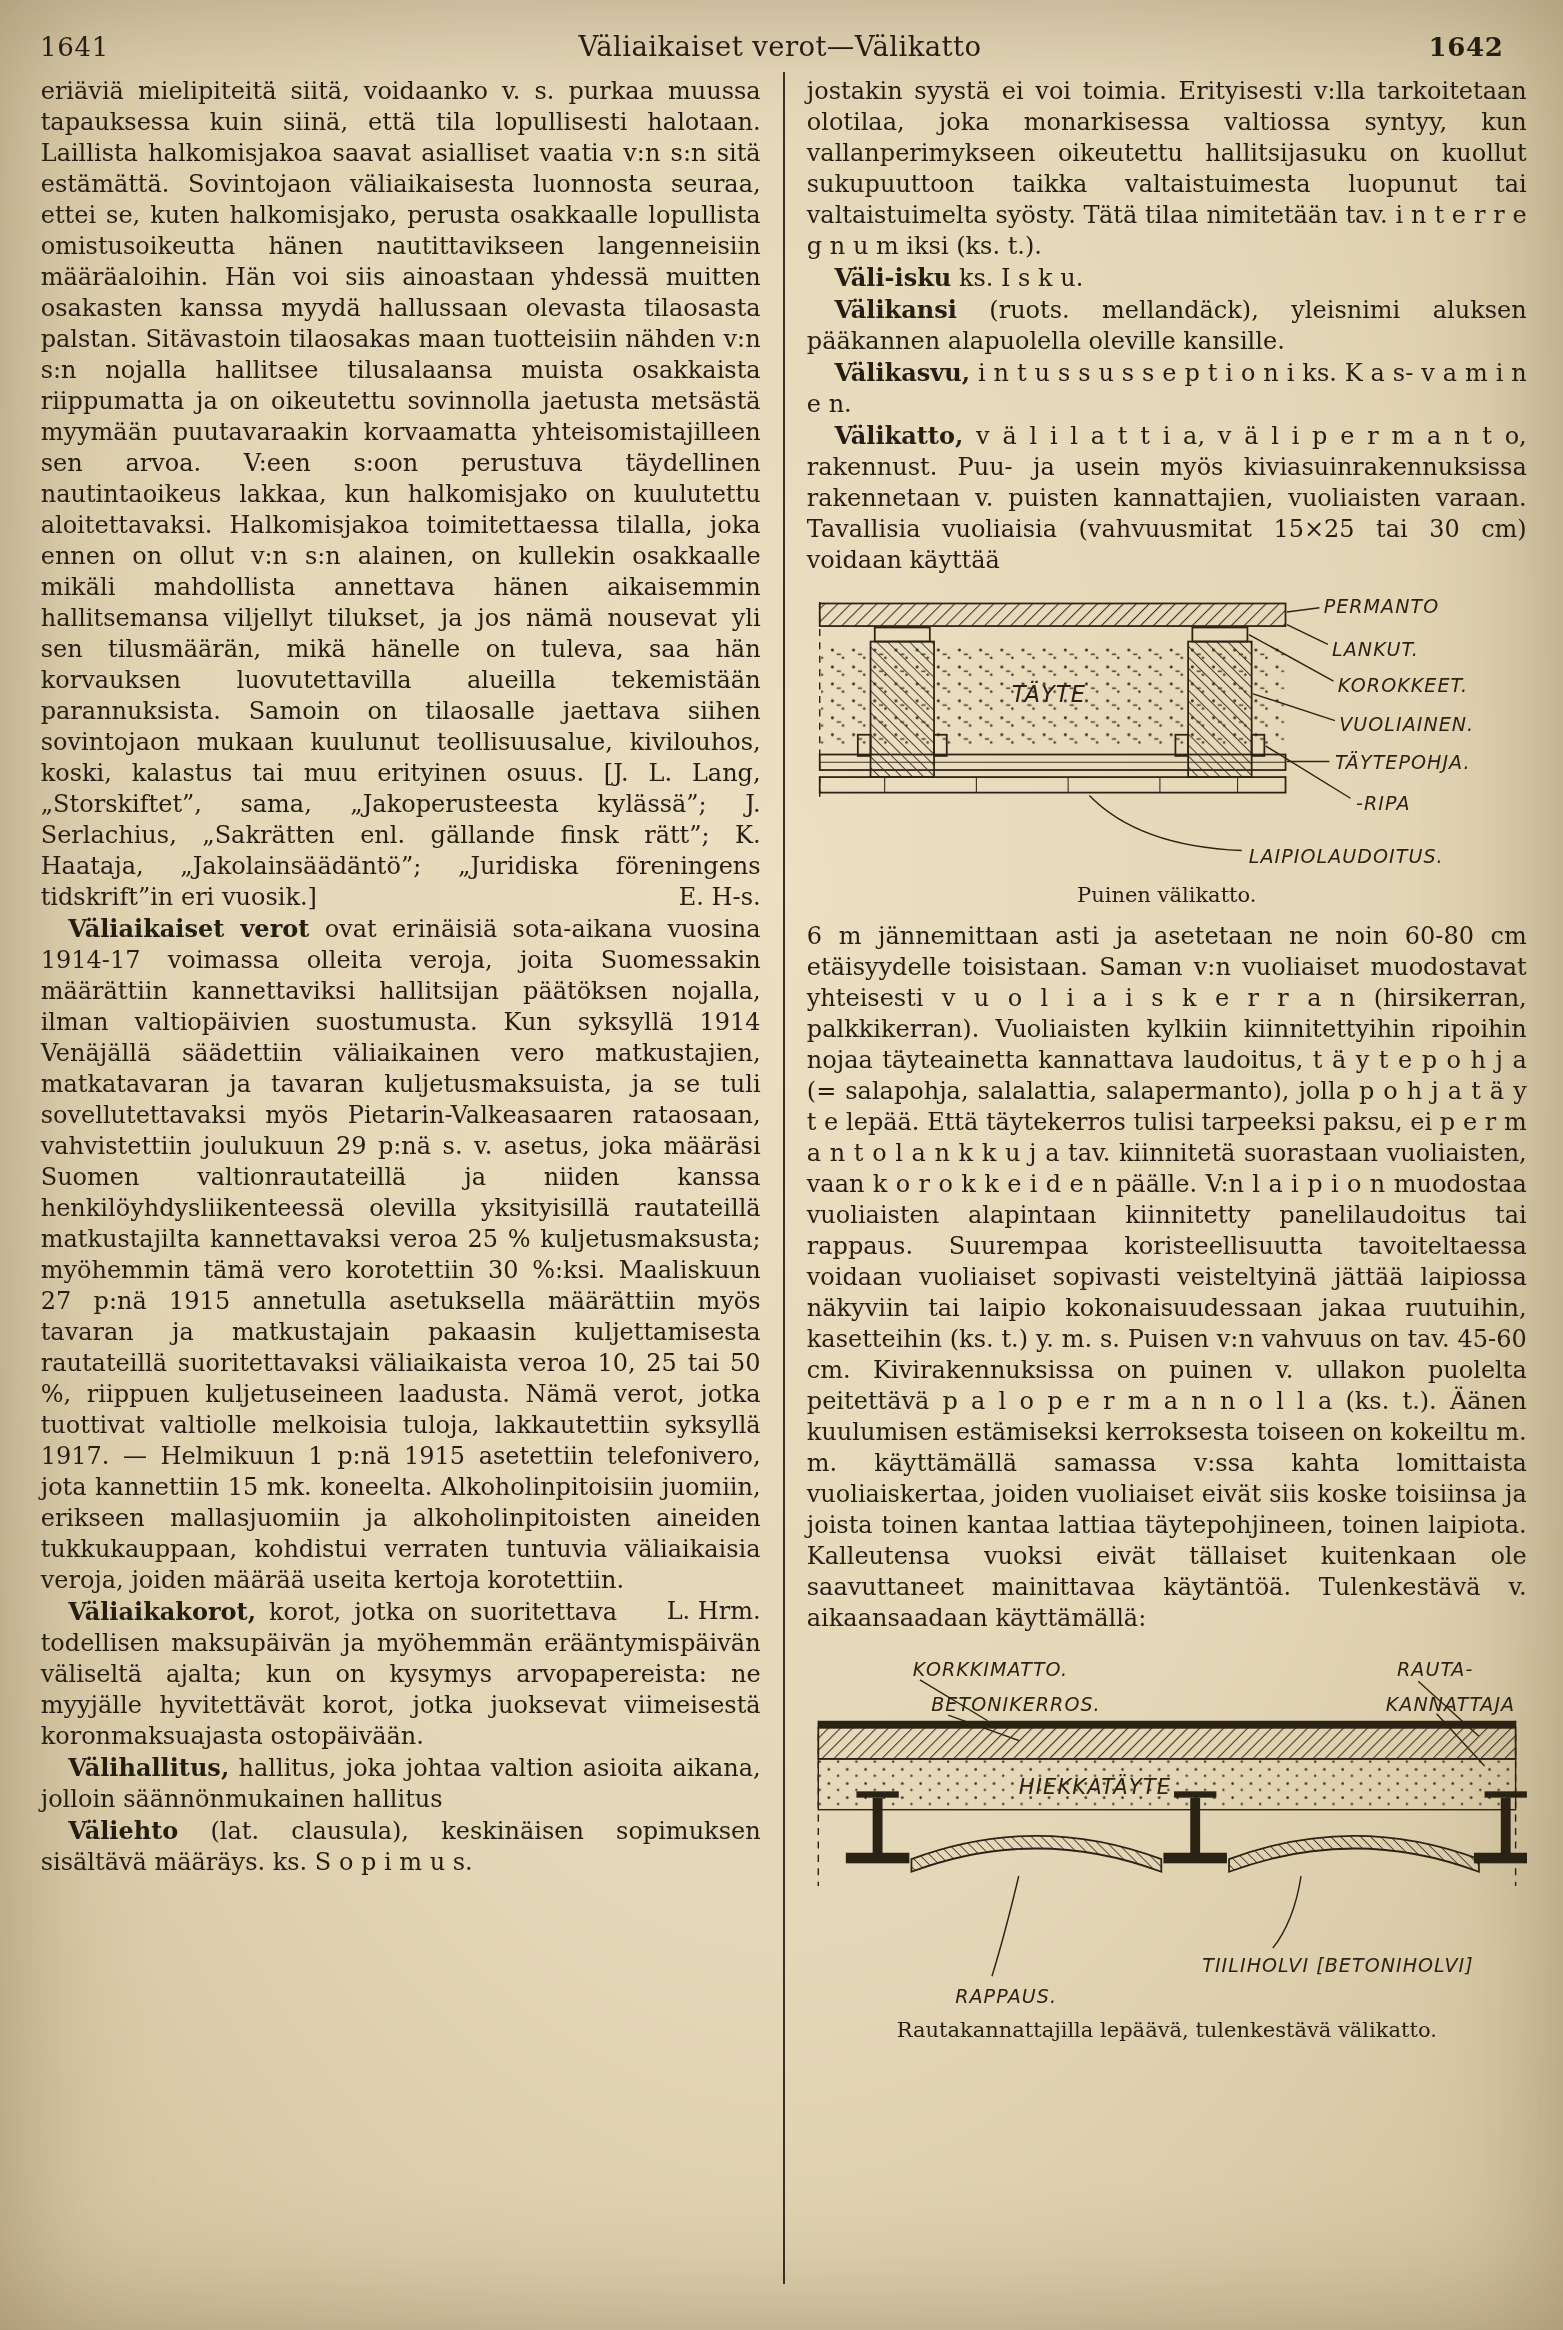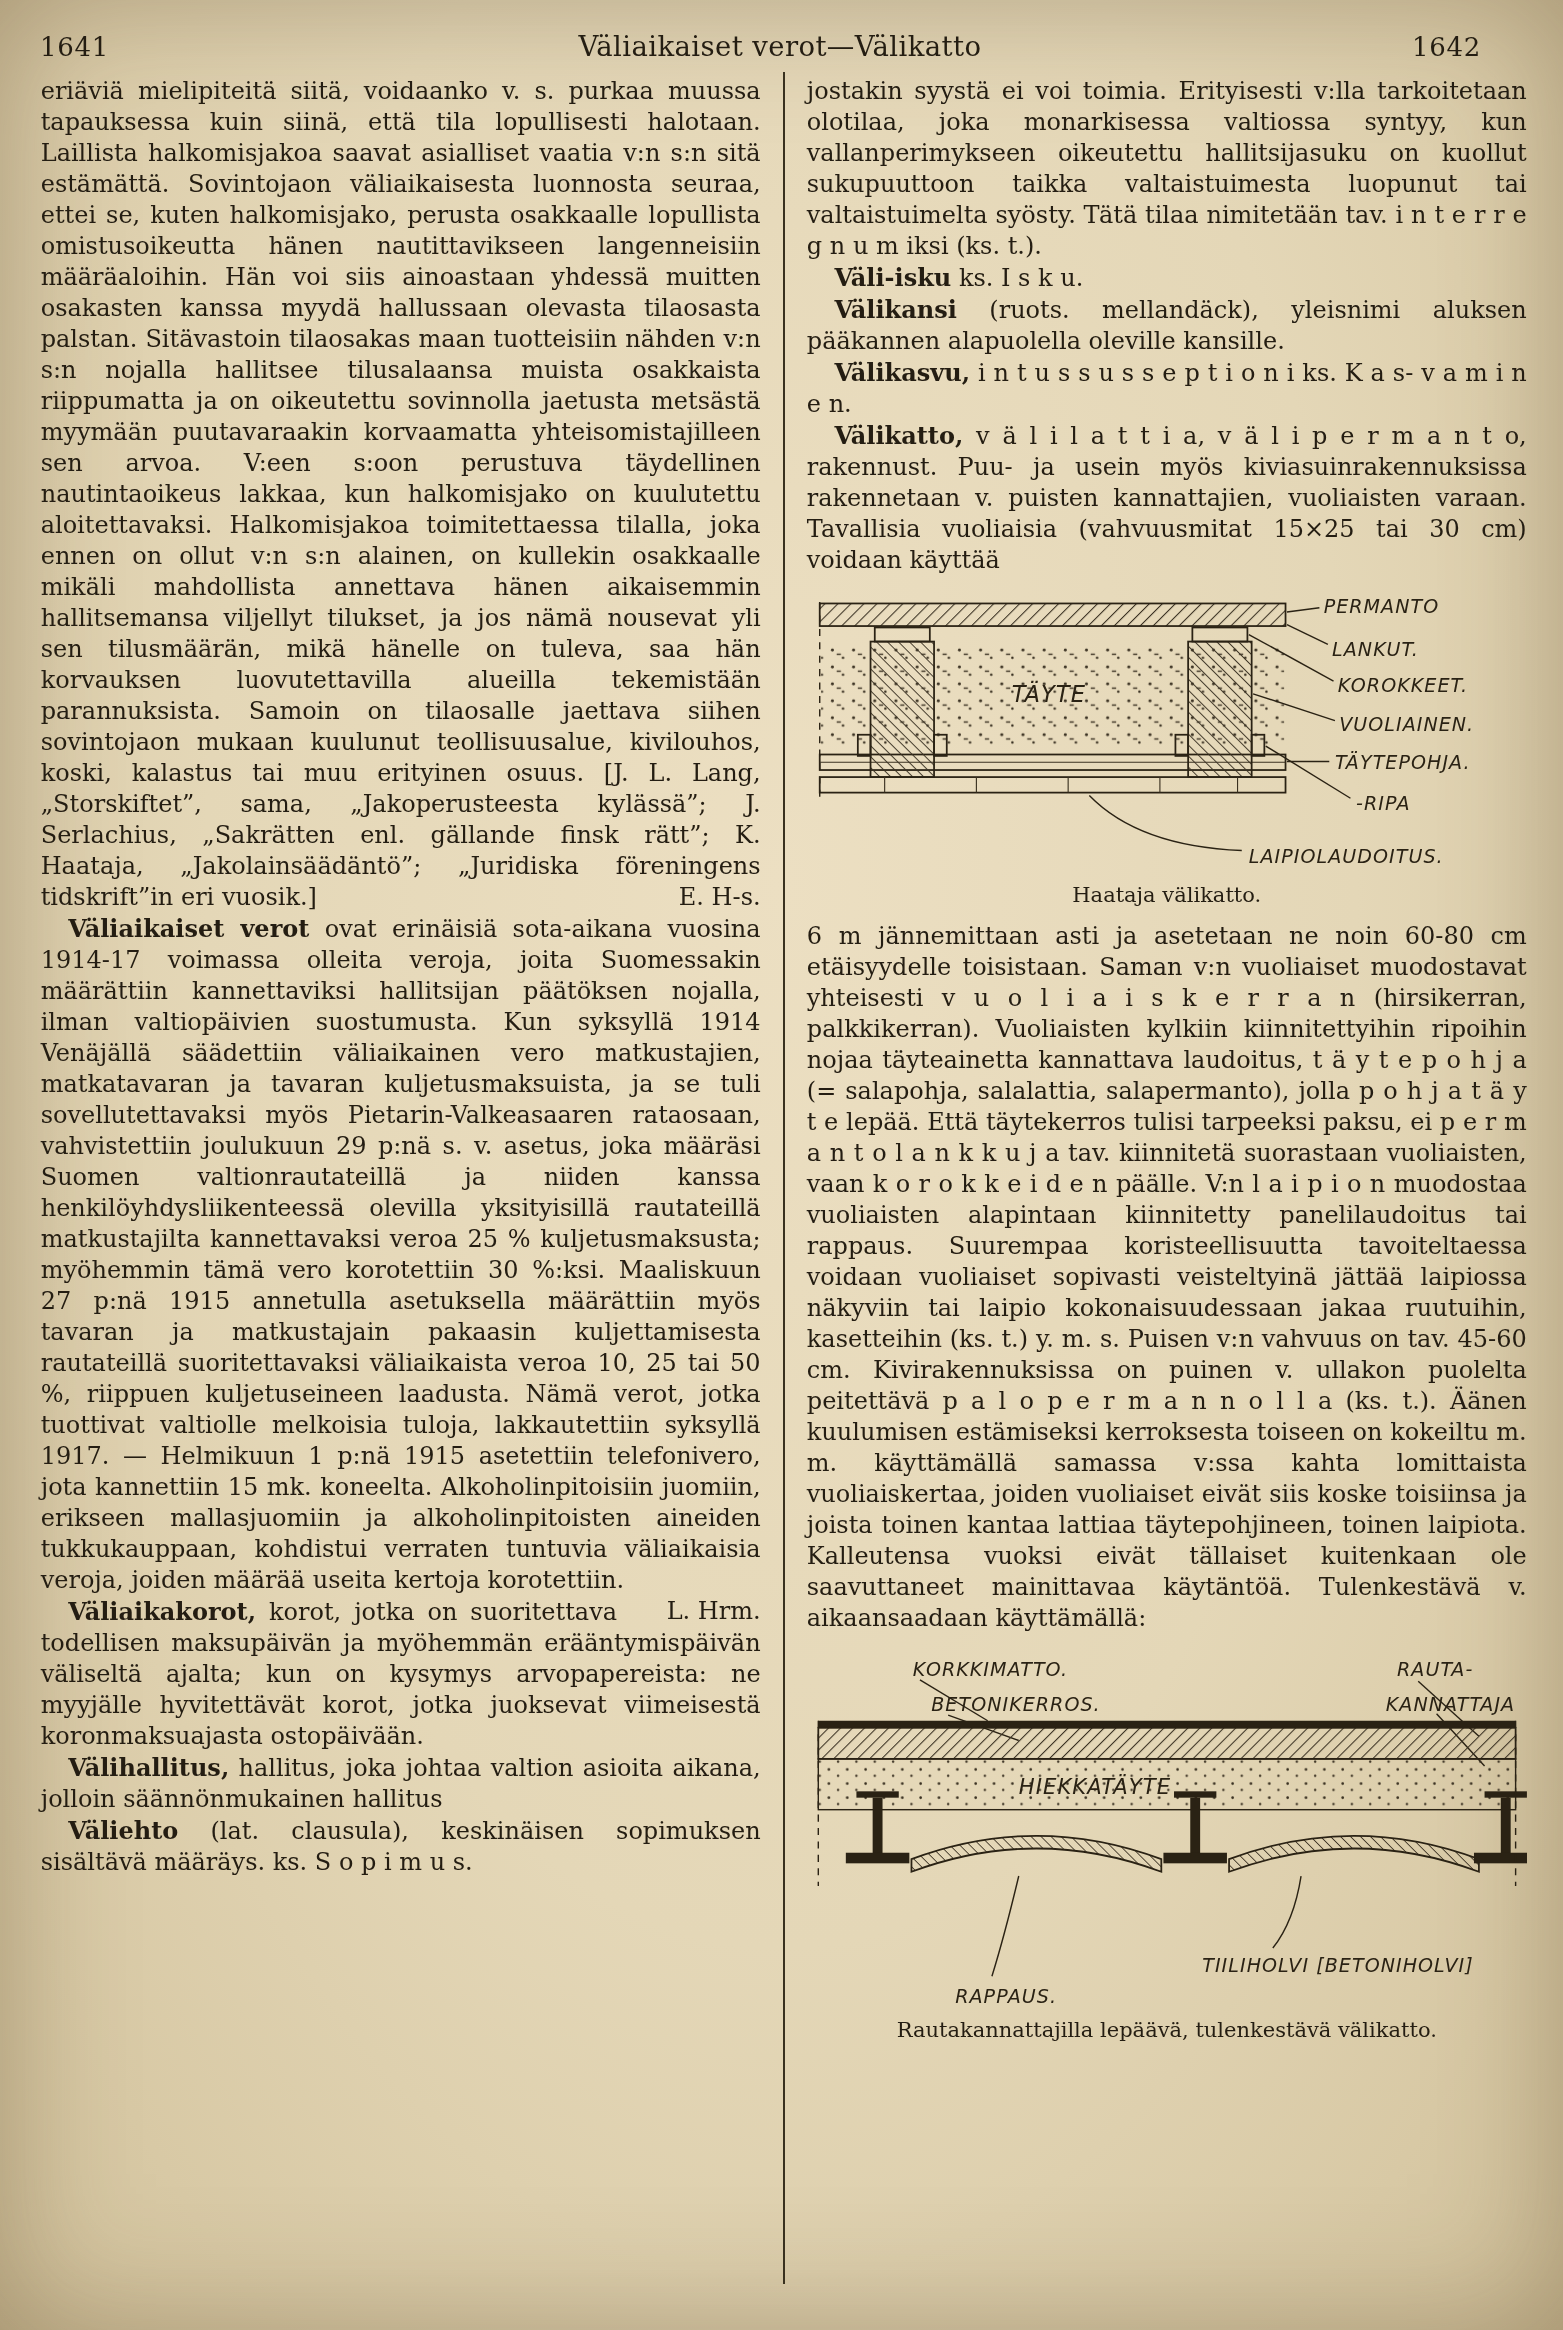--- a/index.html
+++ b/index.html
@@ -11,21 +11,21 @@
     color:#241d12;
     font-family:"DejaVu Serif","Liberation Serif",serif;
     overflow:hidden;
   }
   .pagehead{
     display:flex;align-items:baseline;
     padding:30px 43px 10px 40px;
     font-size:26px;
   }
   .pageno{width:108px;font-weight:normal;letter-spacing:0.7px;}
-  .pageno.right{text-align:left;}
+  .pageno.right{text-align:center;font-weight:bold;}
   .headtitle{flex:1;text-align:center;font-weight:normal;font-size:27.5px;letter-spacing:0.4px;}
   .columns{
     display:flex;
     padding:0 32px;
     min-height:2212px;
     align-items:stretch;
   }
   .col{
     flex:1 1 0;
     text-align:justify;
@@ -180,21 +180,21 @@
           <g>
             <text x="732" y="26" class="hand" font-size="27">PERMANTO</text>
             <text x="744" y="86" class="hand" font-size="27">LANKUT.</text>
             <text x="752" y="138" class="hand" font-size="27">KOROKKEET.</text>
             <text x="754" y="192" class="hand" font-size="27">VUOLIAINEN.</text>
             <text x="748" y="246" class="hand" font-size="27">TÄYTEPOHJA.</text>
             <text x="778" y="304" class="hand" font-size="27">-RIPA</text>
             <text x="626" y="380" class="hand" font-size="27">LAIPIOLAUDOITUS.</text>
           </g>
         </svg>
-        <figcaption>Haataja välikatto.</figcaption>
+        <figcaption>Puinen välikatto.</figcaption>
       </figure>
 
       <p class="para noindent">
         <span>6 m jännemittaan asti ja asetetaan ne noin 60-80 cm etäisyydelle toisistaan. Saman v:n vuoliaiset muodostavat yhteisesti v u o l i a i s k e r r a n (hirsikerran, palkkikerran). Vuoliaisten kylkiin kiinnitettyihin ripoihin nojaa täyteainetta kannattava laudoitus, t ä y t e p o h j a (= salapohja, salalattia, salapermanto), jolla p o h j a t ä y t e lepää. Että täytekerros tulisi tarpeeksi paksu, ei p e r m a n t o l a n k k u j a tav. kiinnitetä suorastaan vuoliaisten, vaan k o r o k k e i d e n päälle. V:n l a i p i o n muodostaa vuoliaisten alapintaan kiinnitetty panelilaudoitus tai rappaus. Suurempaa koristeellisuutta tavoiteltaessa voidaan vuoliaiset sopivasti veisteltyinä jättää laipiossa näkyviin tai laipio kokonaisuudessaan jakaa ruutuihin, kasetteihin (ks. t.) y. m. s. Puisen v:n vahvuus on tav. 45-60 cm. Kivirakennuksissa on puinen v. ullakon puolelta peitettävä p a l o p e r m a n n o l l a (ks. t.). Äänen kuulumisen estämiseksi kerroksesta toiseen on kokeiltu m. m. käyttämällä samassa v:ssa kahta lomittaista vuoliaiskertaa, joiden vuoliaiset eivät siis koske toisiinsa ja joista toinen kantaa lattiaa täytepohjineen, toinen laipiota. Kalleutensa vuoksi eivät tällaiset kuitenkaan ole saavuttaneet mainittavaa käytäntöä. Tulenkestävä v. aikaansaadaan käyttämällä:</span>
       </p>
 
       <figure class="diagram">
         <svg viewBox="0 0 1020 512" style="font-size:33px">
           <defs>
             <pattern id="d2h" patternUnits="userSpaceOnUse" width="12" height="12" patternTransform="rotate(45)">

